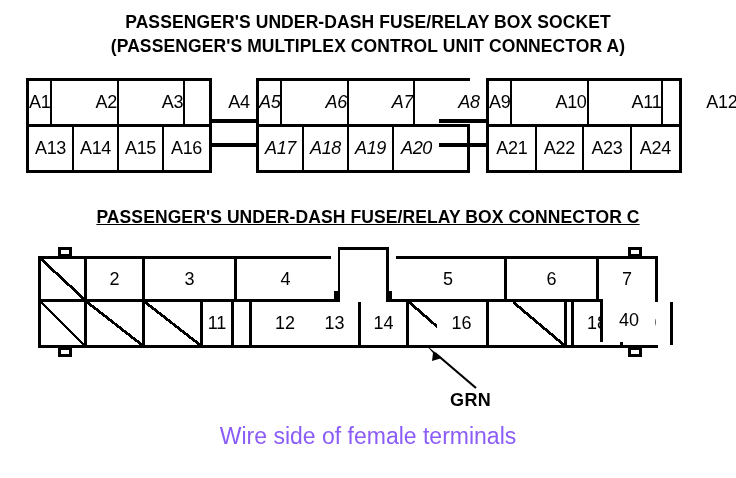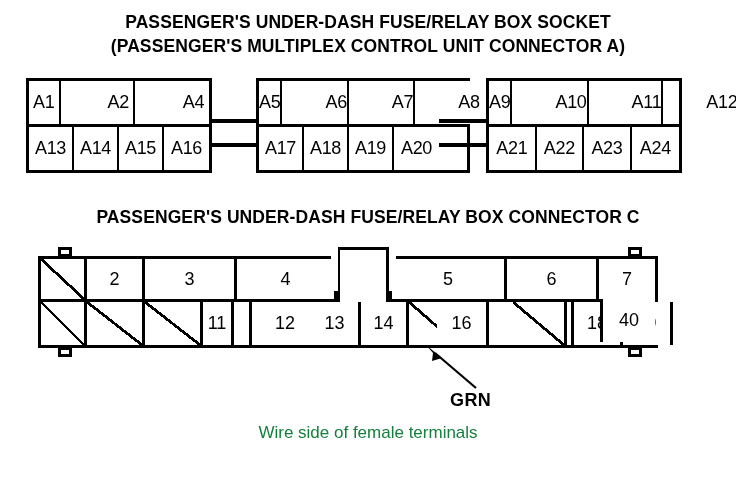--- a/index.html
+++ b/index.html
@@ -42,30 +42,31 @@
     left: 50%;
     transform: translateX(-50%);
     top: 36px;
     font-size: 17.5px;
   }
   #heading-c {
     left: 50%;
     transform: translateX(-50%);
     top: 207px;
     font-size: 17.5px;
+    text-decoration: underline;
   }
 
   .caption {
     position: absolute;
     left: 50%;
     transform: translateX(-50%);
     top: 423px;
-    font-size: 17px;
+    font-size: 23px;
     white-space: nowrap;
-    color: #15803d;
+    color: #8b5cf6;
   }
 
   
   .a-block {
     position: absolute;
     top: 78px;
     border: 3px solid #000;
     box-sizing: border-box;
     display: flex;
     flex-direction: column;
@@ -82,21 +83,21 @@
     align-items: center;
     justify-content: center;
     font-size: 18px;
     letter-spacing: -0.3px;
     border-right: 2px solid #000;
     background: #fff;
   }
   .a-cell:last-child { border-right: none; }
 
   #a-block-1 { left: 26px;  width: 186px; }
-  #a-block-2 { left: 256px; width: 214px; }
+  #a-block-2 { left: 256px; width: 214px; font-style: italic; }
   #a-block-3 { left: 486px; width: 196px; }
 
   #a-block-1 .a-cell { width: 45px; }
   #a-block-2 .a-cell { width: 45px; }
   #a-block-3 .a-cell { width: 58px; }
 
   
   .a-link {
     position: absolute;
     background: #000;
@@ -205,20 +206,21 @@
 
 <div class="stage">
 
   <div class="heading" id="heading-a-line2">(PASSENGER'S MULTIPLEX CONTROL UNIT CONNECTOR A)</div>
   <div class="heading" id="heading-a-line1">PASSENGER'S UNDER-DASH FUSE/RELAY BOX SOCKET</div>
 
   <div class="a-block" id="a-block-1">
     <div class="a-row top">
       <div class="a-cell">A1</div>
       <div class="a-cell">A2</div>
+      <div class="a-cell">A3</div>
       <div class="a-cell">A4</div>
     </div>
     <div class="a-row">
       <div class="a-cell">A13</div>
       <div class="a-cell">A14</div>
       <div class="a-cell">A15</div>
       <div class="a-cell">A16</div>
     </div>
   </div>
 

